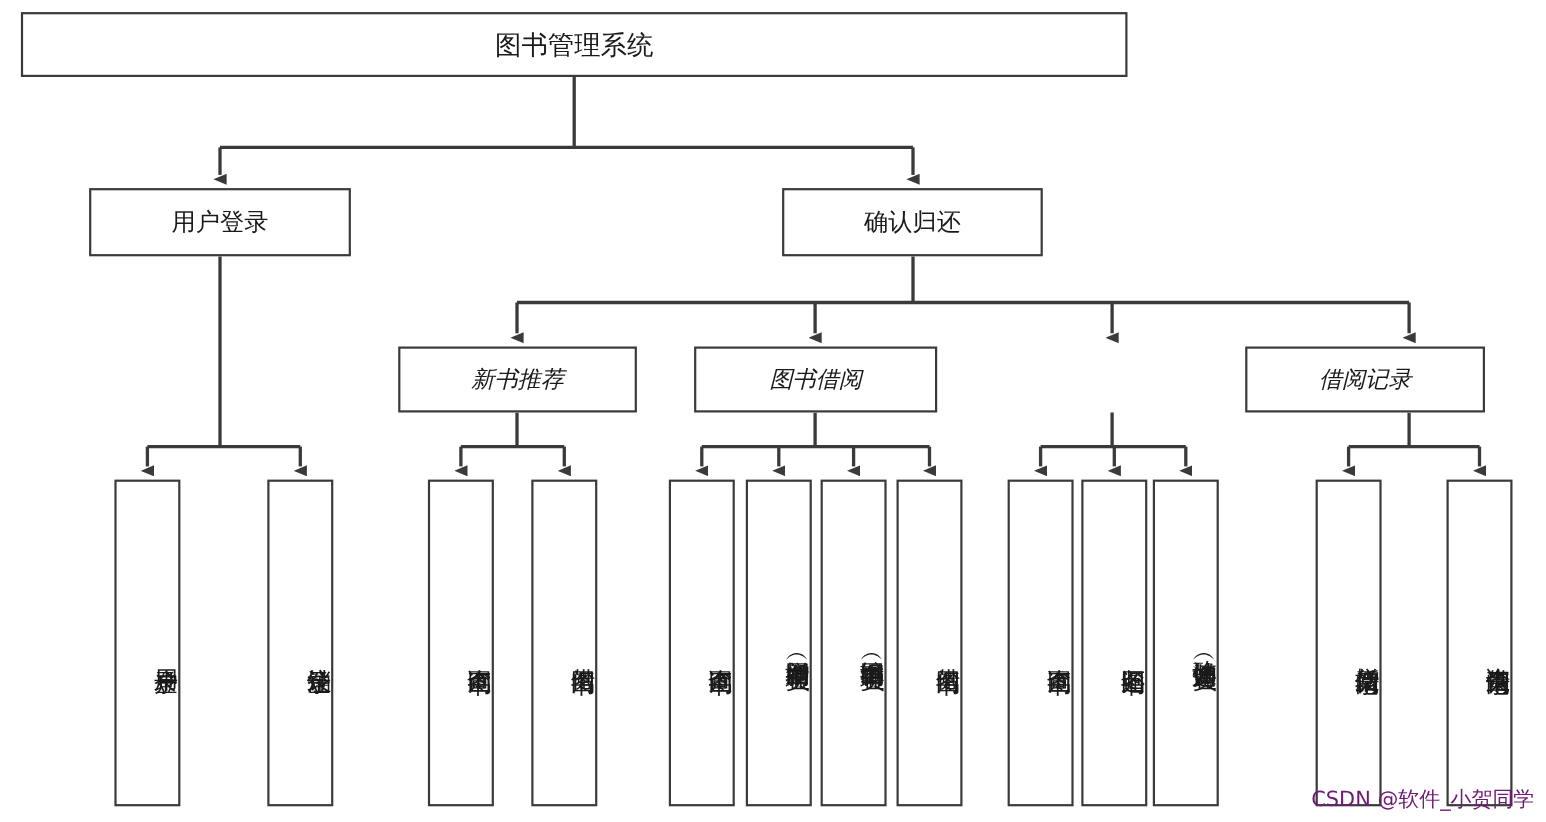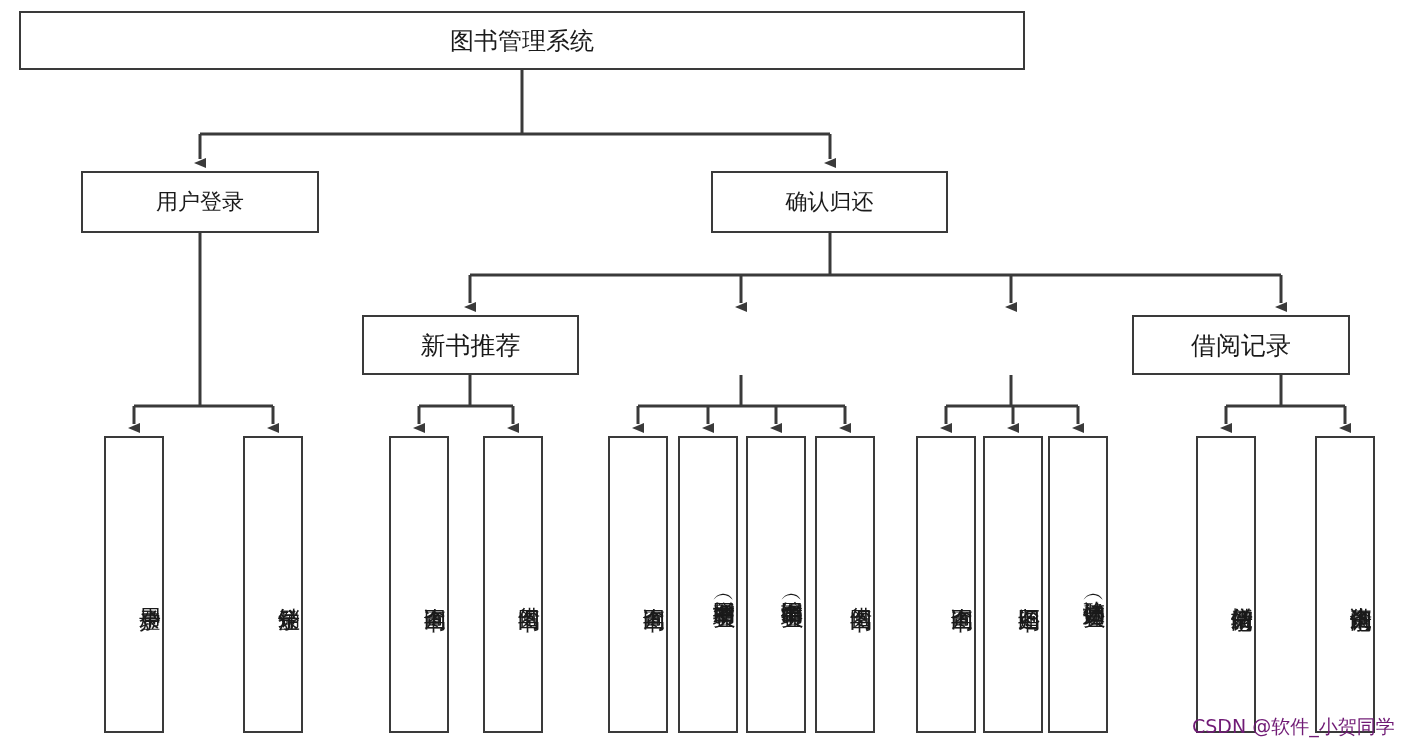--- a/index.html
+++ b/index.html
@@ -35,21 +35,22 @@
     z-index: 2;
   }
   .node.root {
     font-size: 24px;
     font-family: Liberation Mono, monospace;
   }
   .node.level1 {
     font-size: 22px;
   }
   .node.level2 {
-    font-size: 25px;
+    font-size: 21px;
+    font-style: italic;
   }
   .node.leaf {
     font-size: 22px;
     writing-mode: vertical-rl;
     text-orientation: upright;
     align-items: flex-start;
     justify-content: center;
     padding-top: 14px;
     line-height: 1.06;
     letter-spacing: 1px;
@@ -123,20 +124,21 @@
       <path d="M1345,406 L1345,424" marker-end="url(#arrow)"></path>
     </g>
   </svg>
 
   <div class="node root" style="left: 19px; top: 11px; width: 1006px; height: 59px;">图书管理系统</div>
 
   <div class="node level1" style="left: 81px; top: 171px; width: 238px; height: 62px;">用户登录</div>
   <div class="node level1" style="left: 711px; top: 171px; width: 237px; height: 62px;">确认归还</div>
 
   <div class="node level2" style="left: 362px; top: 315px; width: 217px; height: 60px;">新书推荐</div>
+  <div class="node level2" style="left: 631px; top: 315px; width: 221px; height: 60px;">图书借阅</div>
   <div class="node level2" style="left: 1132px; top: 315px; width: 218px; height: 60px;">借阅记录</div>
 
   <div class="node leaf" style="left: 104px; top: 436px; width: 60px; height: 297px;">用户登录</div>
   <div class="node leaf" style="left: 243px; top: 436px; width: 60px; height: 297px;">注销登录</div>
   <div class="node leaf" style="left: 389px; top: 436px; width: 60px; height: 297px;">查询图书</div>
   <div class="node leaf" style="left: 483px; top: 436px; width: 60px; height: 297px;">借阅图书</div>
   <div class="node leaf" style="left: 608px; top: 436px; width: 60px; height: 297px;">查询图书</div>
   <div class="node leaf toptext" style="left: 678px; top: 436px; width: 60px; height: 297px;">新增图书（管理员）</div>
   <div class="node leaf toptext" style="left: 746px; top: 436px; width: 60px; height: 297px;">编辑图书（管理员）</div>
   <div class="node leaf" style="left: 815px; top: 436px; width: 60px; height: 297px;">借阅图书</div>

